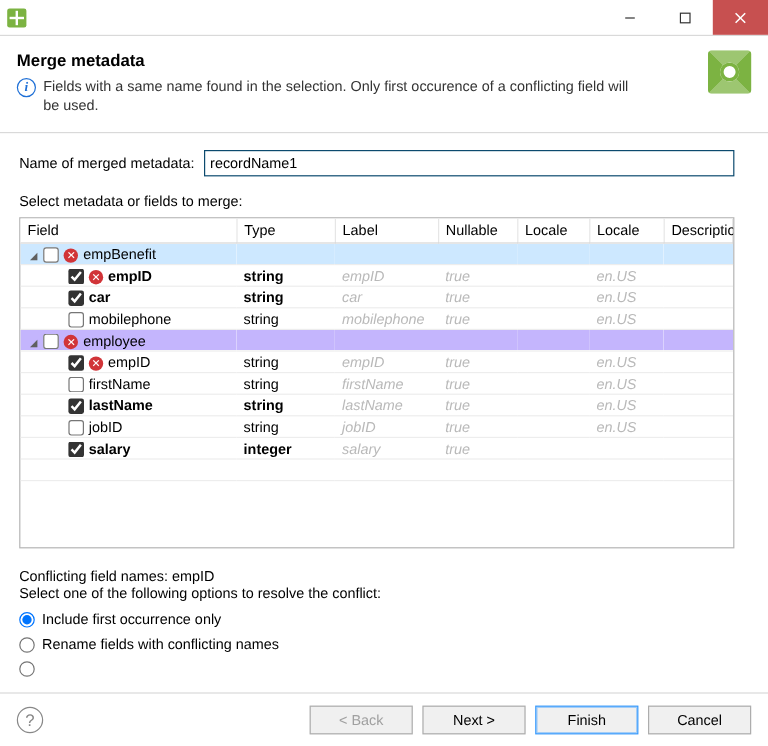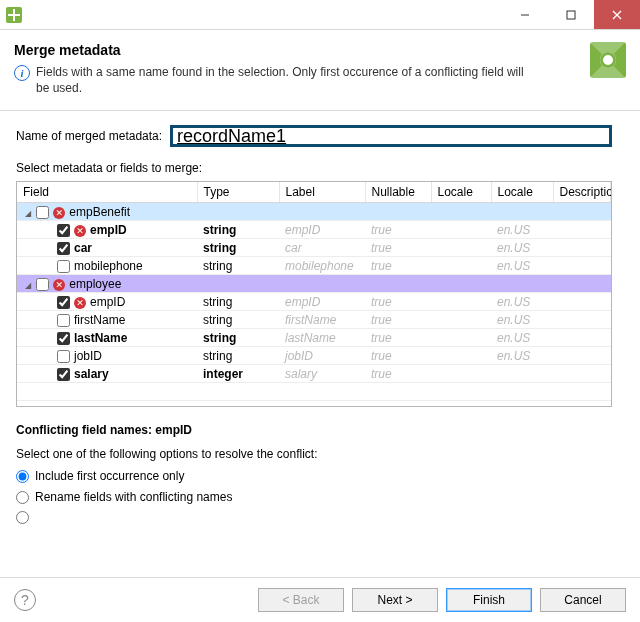--- a/index.html
+++ b/index.html
@@ -21,23 +21,23 @@
   .info-icon { width: 16px; height: 16px; border-radius: 50%; border: 1.5px solid #1e6fd6; color: #1e6fd6; font-weight: bold; font-size: 11px; display: inline-flex; align-items: center; justify-content: center; font-style: italic; font-family: Georgia, serif; flex-shrink: 0; margin-top: 1px; }
   .banner-text { max-width: 500px; color: #333; line-height: 1.35; }
   .banner-logo { width: 36px; height: 36px; background: #7cb342; border-radius: 3px; position: relative; flex-shrink: 0; }
   .banner-logo::before { content:""; position:absolute; width:36px; height:36px; background:
       conic-gradient(from 45deg, transparent 0 25%, rgba(255,255,255,.25) 0 50%, transparent 0 75%, rgba(255,255,255,.25) 0);
       border-radius:3px;}
   .banner-logo::after { content:""; position:absolute; left:50%; top:50%; width:16px; height:16px; background:#fff; border-radius:50%; transform:translate(-50%,-50%); box-shadow: inset 0 0 0 3px #7cb342; }
   .content { padding: 14px 28px 12px 16px; }
   .row { display: flex; align-items: center; gap: 8px; margin-bottom: 14px; }
   .row label { white-space: nowrap; }
-  .text-input { flex: 1; height: 22px; border: 3px solid #0c4a6e; padding: 2px 4px; font-size: 18px; outline: none; text-decoration: underline; }
+  .text-input { flex: 1; height: 22px; border: 1px solid #0c4a6e; padding: 2px 4px; font-size: 12px; outline: none; }
   .section-label { margin-bottom: 6px; }
-  .grid { border: 1px solid #b5b5b5; height: 226px; overflow: hidden; position: relative; background:#fff;}
+  .grid { border: 1px solid #b5b5b5; height: 276px; overflow: hidden; position: relative; background:#fff;}
   .grid table { width: 100%; border-collapse: collapse; table-layout: fixed; font-size: 12px; }
   .grid th { background: #fff; border-bottom: 1px solid #d6d6d6; border-right: 1px solid #e6e6e6; text-align: left; font-weight: 400; padding: 3px 6px; height: 20px; color:#000;}
   .grid td { border-bottom: 1px solid #ededed; padding: 0 6px; height: 18px; vertical-align: middle; white-space: nowrap; overflow: hidden; text-overflow: ellipsis; }
   .grid tbody tr.group-row td { background: #c4b5fd; }
   .grid tbody tr.group-row.selected td { background: #cde8ff; }
   .grid tbody tr.child td:first-child { padding-left: 0; }
   .twisty { display: inline-block; width: 10px; text-align: center; cursor: pointer; user-select: none; color:#606060;}
   .chk { width: 13px; height: 13px; vertical-align: middle; margin: 0 4px 0 0; accent-color: #333; }
   .indent0 { padding-left: 4px; }
   .indent1 { display:inline-block; width: 40px; }
@@ -46,21 +46,21 @@
   .conflict-icon { display: inline-flex; width: 12px; height: 12px; border-radius: 50%; background: #d13438; color: #fff; font-size: 9px; align-items: center; justify-content: center; margin-right: 4px; line-height: 1; }
   .bold { font-weight: 600; }
   col.c-field { width: 180px; }
   col.c-type { width: 82px; }
   col.c-label { width: 86px; }
   col.c-null { width: 66px; }
   col.c-format { width: 60px; }
   col.c-locale { width: 62px; }
   col.c-desc { }
   .conflict-block { margin-top: 16px; }
-  .conflict-title { font-weight: 700; margin-bottom: 10px; }
+  .conflict-title { font-weight: 400; }
   .radio-row { display: flex; align-items: center; gap: 6px; margin: 7px 0; }
   .radio-row input { margin: 0; }
   .footer { position: absolute; bottom: 0; left: 0; right: 0; border-top: 1px solid #d9d9d9; padding: 10px 14px; display: flex; align-items: center; background: #fff; }
   .help-btn { width: 22px; height: 22px; border: 1.5px solid #888; border-radius: 50%; color: #888; display: inline-flex; align-items: center; justify-content: center; font-size: 14px; cursor: pointer; }
   .footer-spacer { flex: 1; }
   .btn { min-width: 86px; height: 24px; border: 1px solid #adadad; background: #f0f0f0; padding: 0 14px; margin-left: 8px; font-size: 12px; cursor: pointer; }
   .btn:disabled { color: #a0a0a0; cursor: default; }
   .btn.default { border: 1px solid #3399ff; box-shadow: inset 0 0 0 1px rgba(51,153,255,.4); }
 </style>
 </head>

